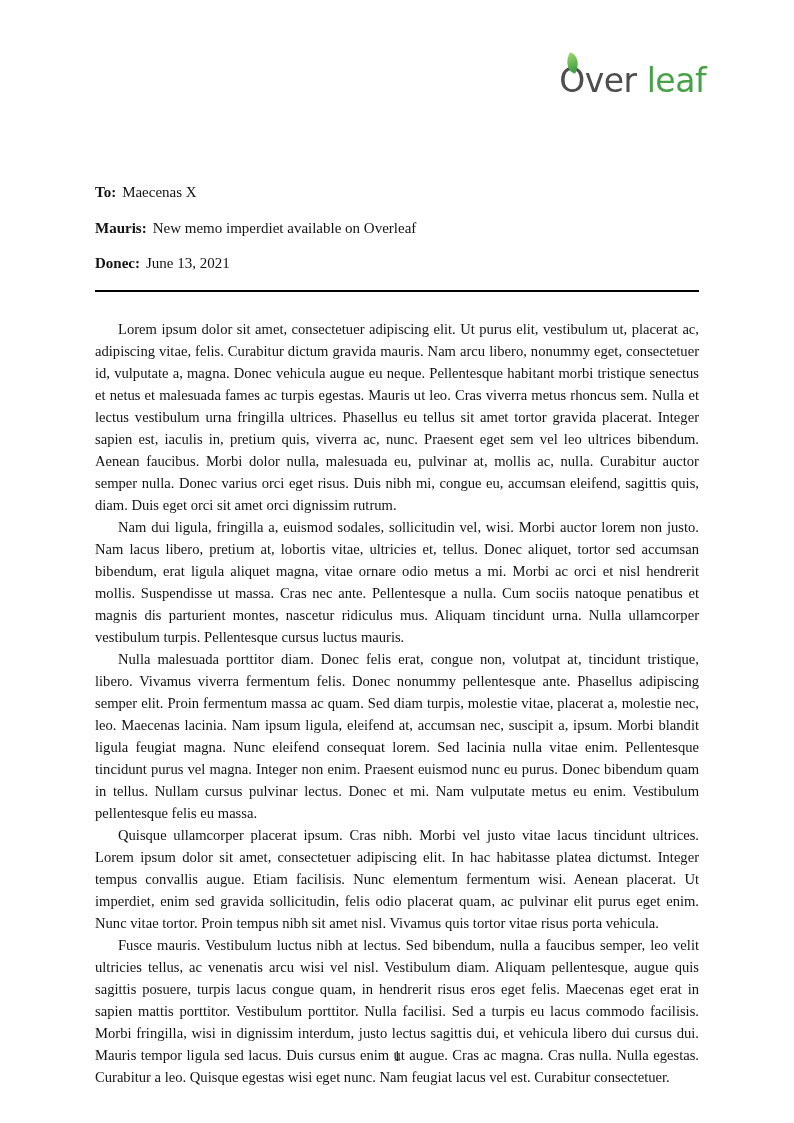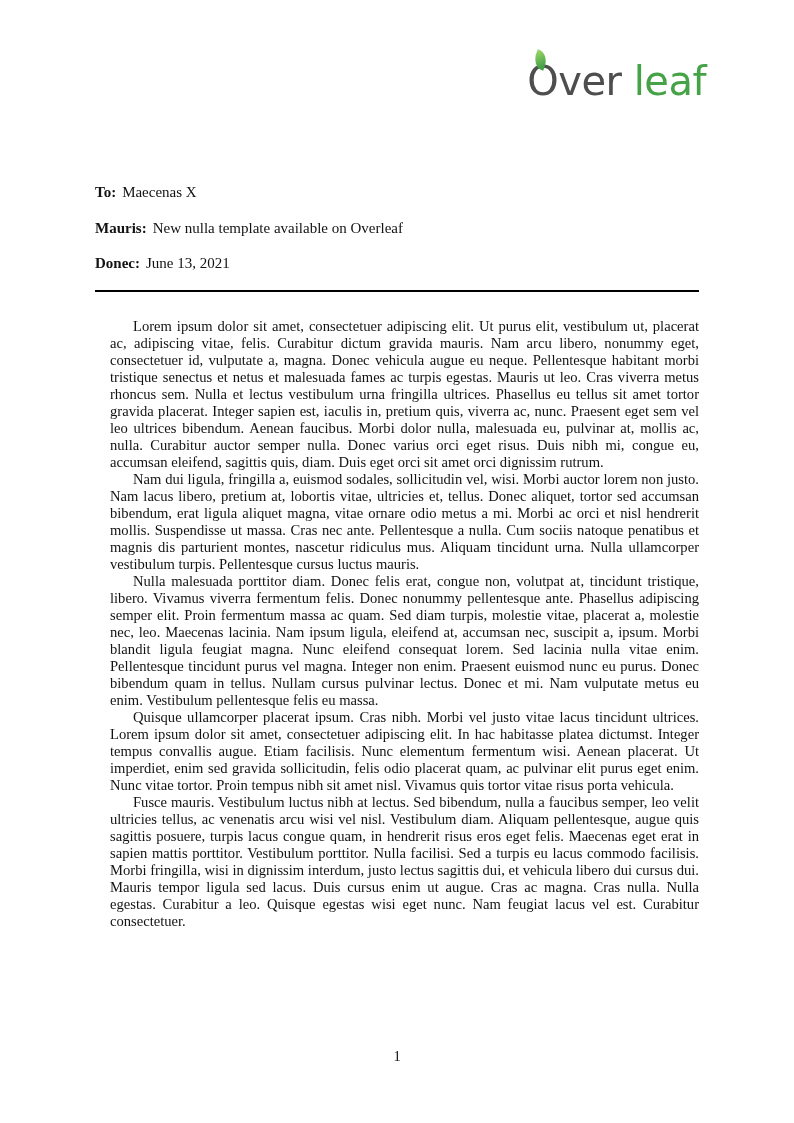--- a/index.html
+++ b/index.html
@@ -18,21 +18,21 @@
     color: #121212;
     overflow: hidden;
   }
 
   
   .logo {
     position: absolute;
     top: 60px;
     right: 88px;
     font-family: "DejaVu Sans", sans-serif;
-    font-size: 40px;
+    font-size: 33px;
     font-weight: normal;
     letter-spacing: -0.5px;
     line-height: 42px;
     white-space: nowrap;
   }
   .logo-over { color: #4e4e4e; position: relative; }
   .logo-leaf-text { color: #46a247; }
   .leaf-shape {
     position: absolute;
     left: 7px;
@@ -64,23 +64,22 @@
     height: 2.5px;
     background: #000000;
     margin-top: 7px;
     width: 100%;
   }
 
   
   .body-text {
     margin-top: 26px;
     font-size: 14.6px;
-    line-height: 17px;
+    line-height: 22px;
     text-align: justify;
-    margin-left: 15px;
   }
   .body-text p {
     margin: 0;
     text-indent: 23px;
   }
 
   
   .footer {
     position: absolute;
     left: 0;
@@ -101,21 +100,21 @@
       <span class="leaf-shape"></span>
       <span>Over</span>
     </span><span class="logo-leaf-text">leaf</span>
   </div>
 
   <div class="memo-fields">
     <p class="field">
       <span class="field-label">To:</span><span class="field-value">Maecenas X</span>
     </p>
     <p class="field">
-      <span class="field-label">Mauris:</span><span class="field-value">New nulla template available on Overleaf</span>
+      <span class="field-label">Mauris:</span><span class="field-value">New memo imperdiet available on Overleaf</span>
     </p>
     <p class="field">
       <span class="field-label">Donec:</span><span class="field-value">June 13, 2021</span>
     </p>
   </div>
 
   <div class="rule"></div>
 
   <div class="body-text">
     <p>Lorem ipsum dolor sit amet, consectetuer adipiscing elit. Ut purus elit, vestibulum ut, placerat ac, adipiscing vitae, felis. Curabitur dictum gravida mauris. Nam arcu libero, nonummy eget, consectetuer id, vulputate a, magna. Donec vehicula augue eu neque. Pellentesque habitant morbi tristique senectus et netus et malesuada fames ac turpis egestas. Mauris ut leo. Cras viverra metus rhoncus sem. Nulla et lectus vestibulum urna fringilla ultrices. Phasellus eu tellus sit amet tortor gravida placerat. Integer sapien est, iaculis in, pretium quis, viverra ac, nunc. Praesent eget sem vel leo ultrices bibendum. Aenean faucibus. Morbi dolor nulla, malesuada eu, pulvinar at, mollis ac, nulla. Curabitur auctor semper nulla. Donec varius orci eget risus. Duis nibh mi, congue eu, accumsan eleifend, sagittis quis, diam. Duis eget orci sit amet orci dignissim rutrum.</p>

